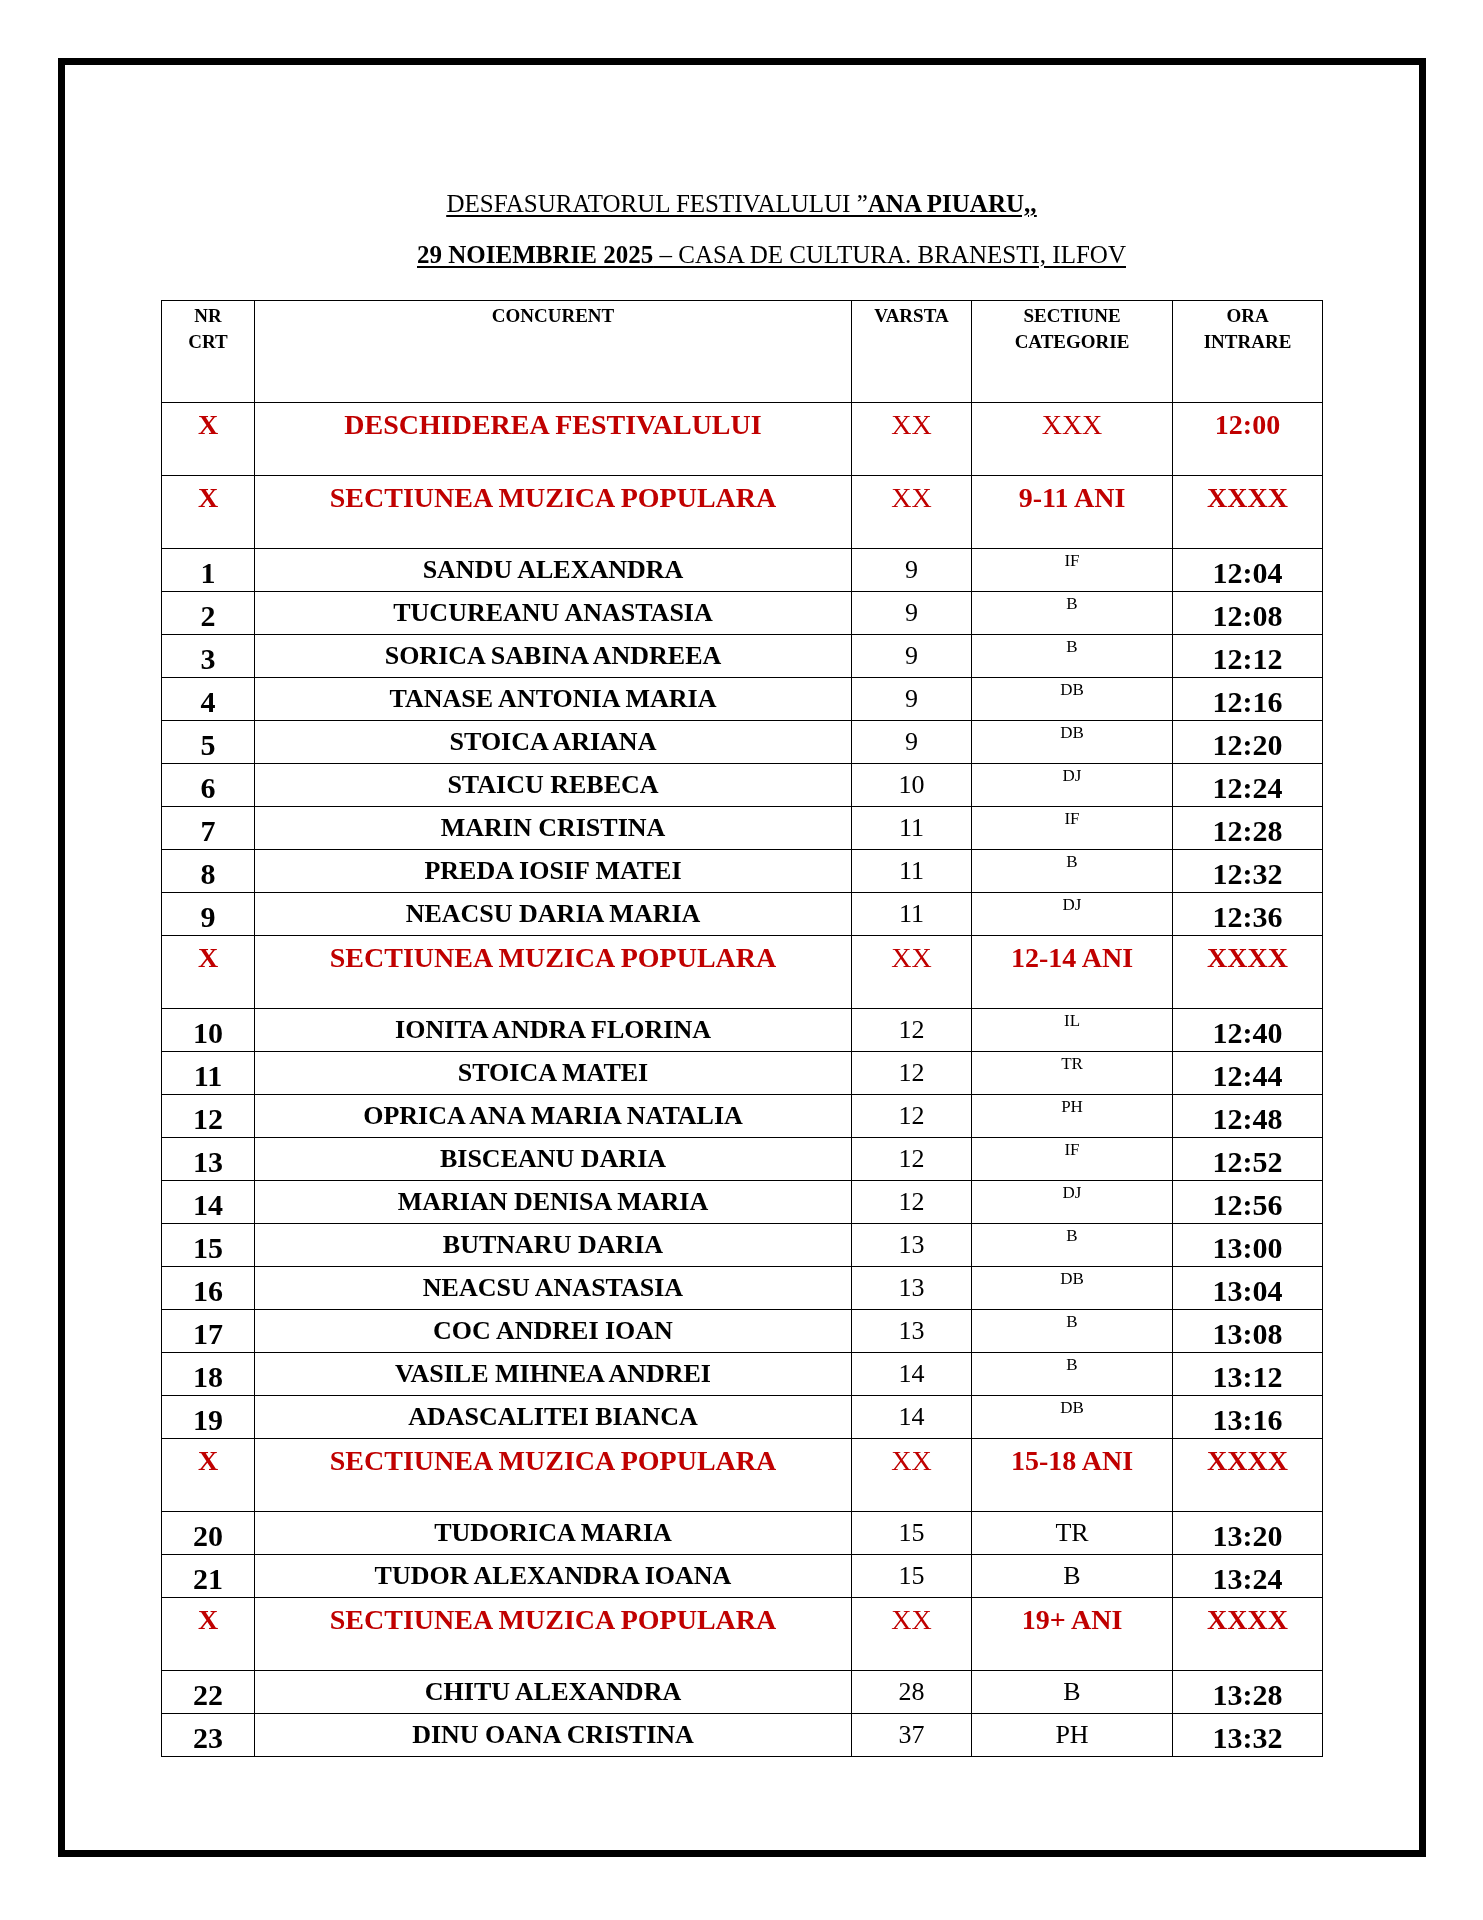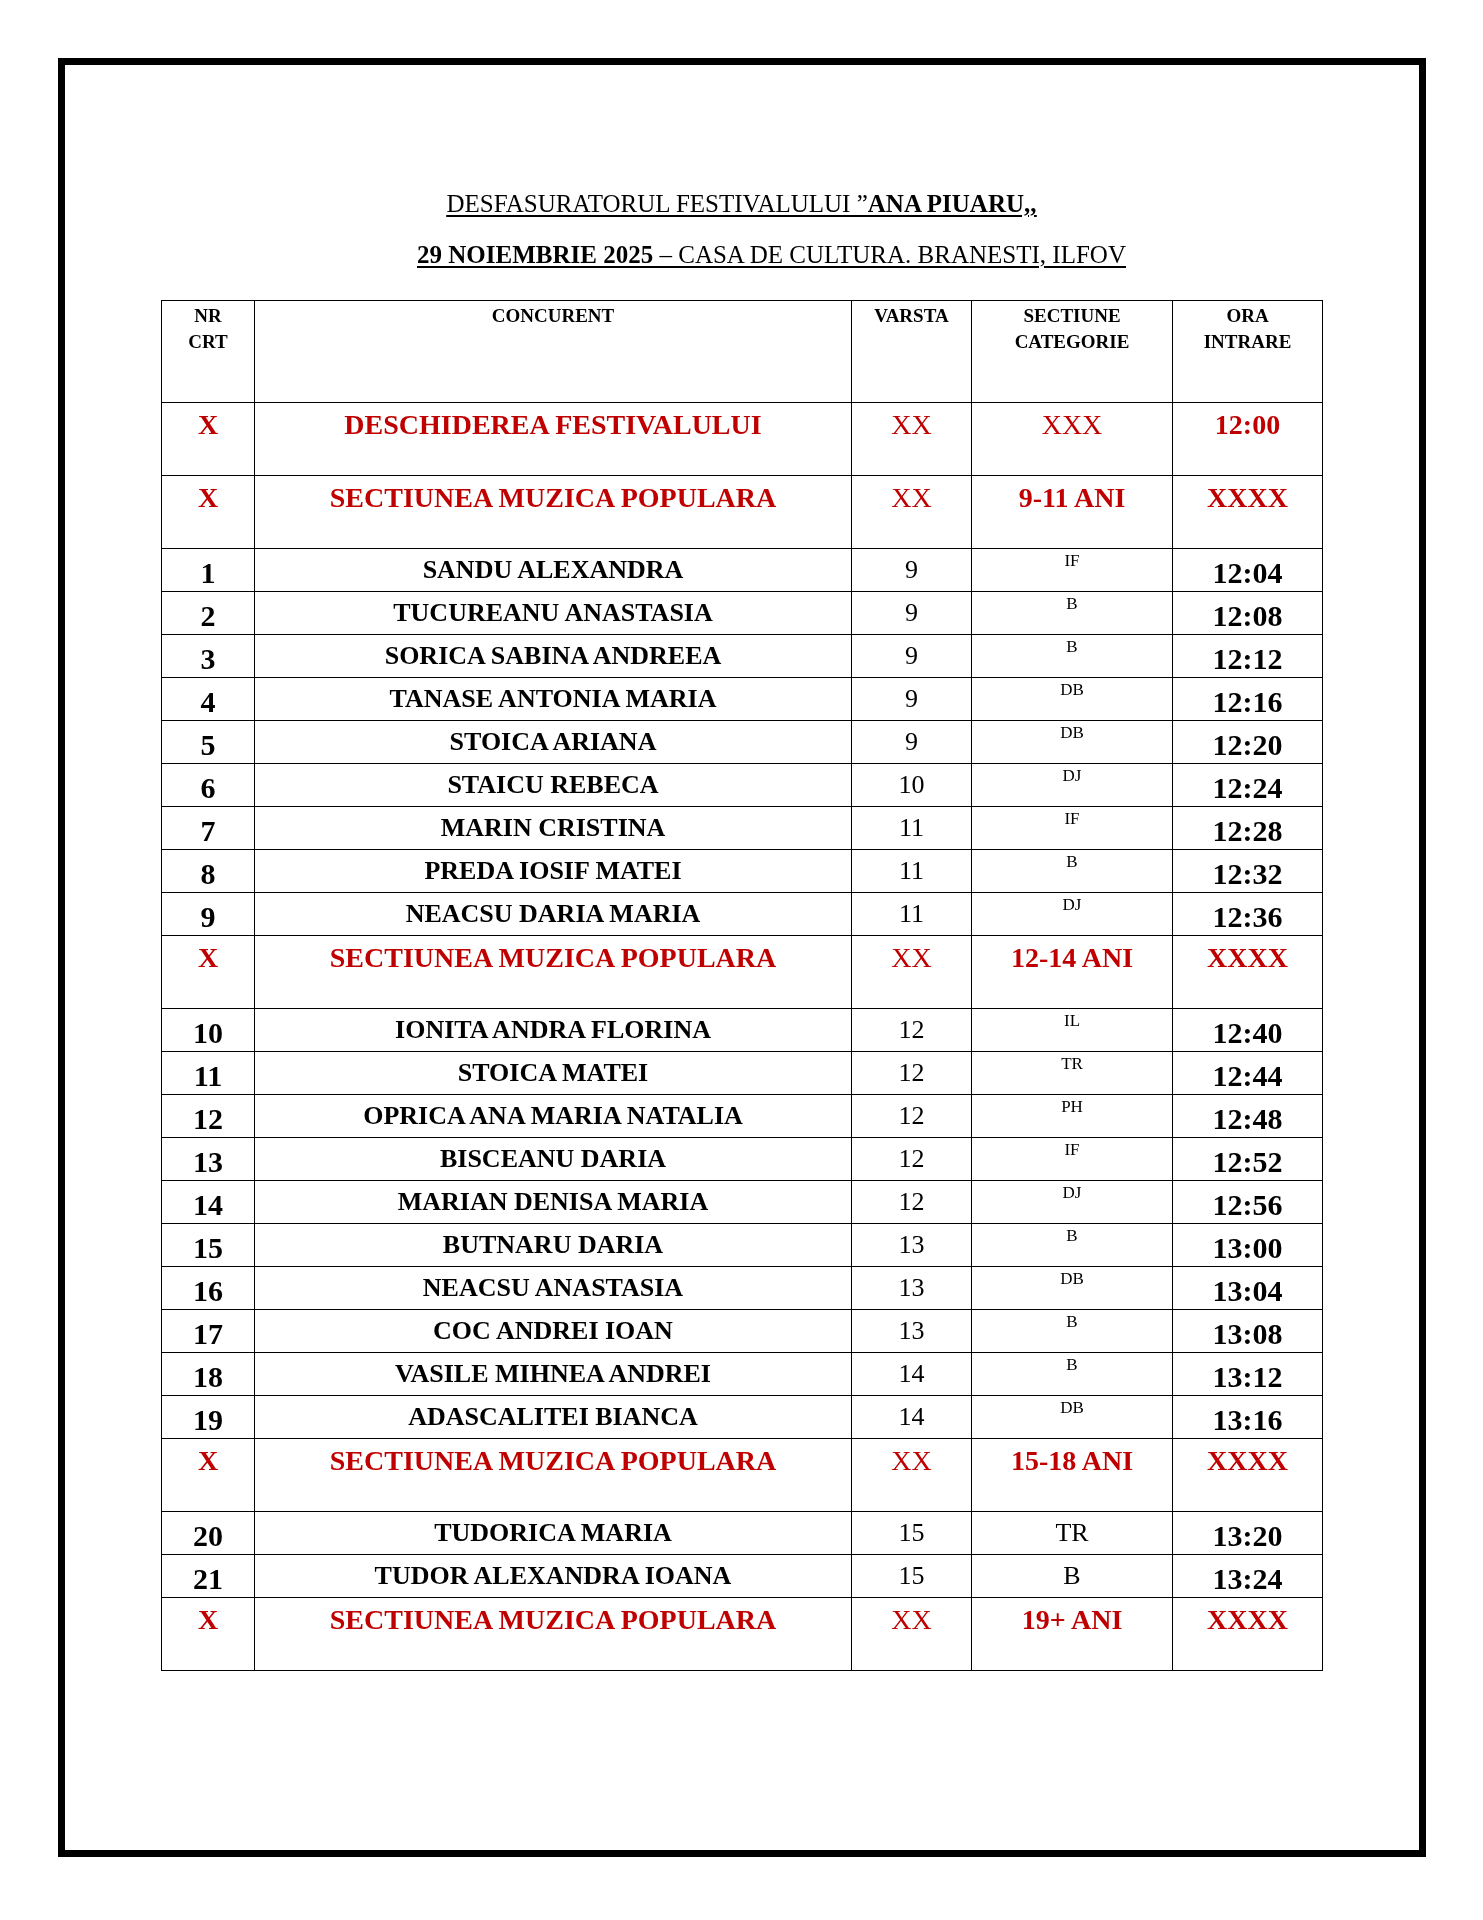--- a/index.html
+++ b/index.html
@@ -252,14 +252,28 @@
         <td class="cat large">B</td>
         <td class="time">13:24</td>
       </tr>
       <tr class="sec">
         <td class="bold">X</td>
         <td class="bold">SECTIUNEA MUZICA POPULARA</td>
         <td>XX</td>
         <td class="bold">19+ ANI</td>
         <td class="bold">XXXX</td>
       </tr>
+      <tr class="row">
+        <td class="nr">22</td>
+        <td class="name">CHITU ALEXANDRA</td>
+        <td class="age">28</td>
+        <td class="cat large">B</td>
+        <td class="time">13:28</td>
+      </tr>
+      <tr class="row">
+        <td class="nr">23</td>
+        <td class="name">DINU OANA CRISTINA</td>
+        <td class="age">37</td>
+        <td class="cat large">PH</td>
+        <td class="time">13:32</td>
+      </tr>
     </tbody>
 </table>
 
 </body></html>

